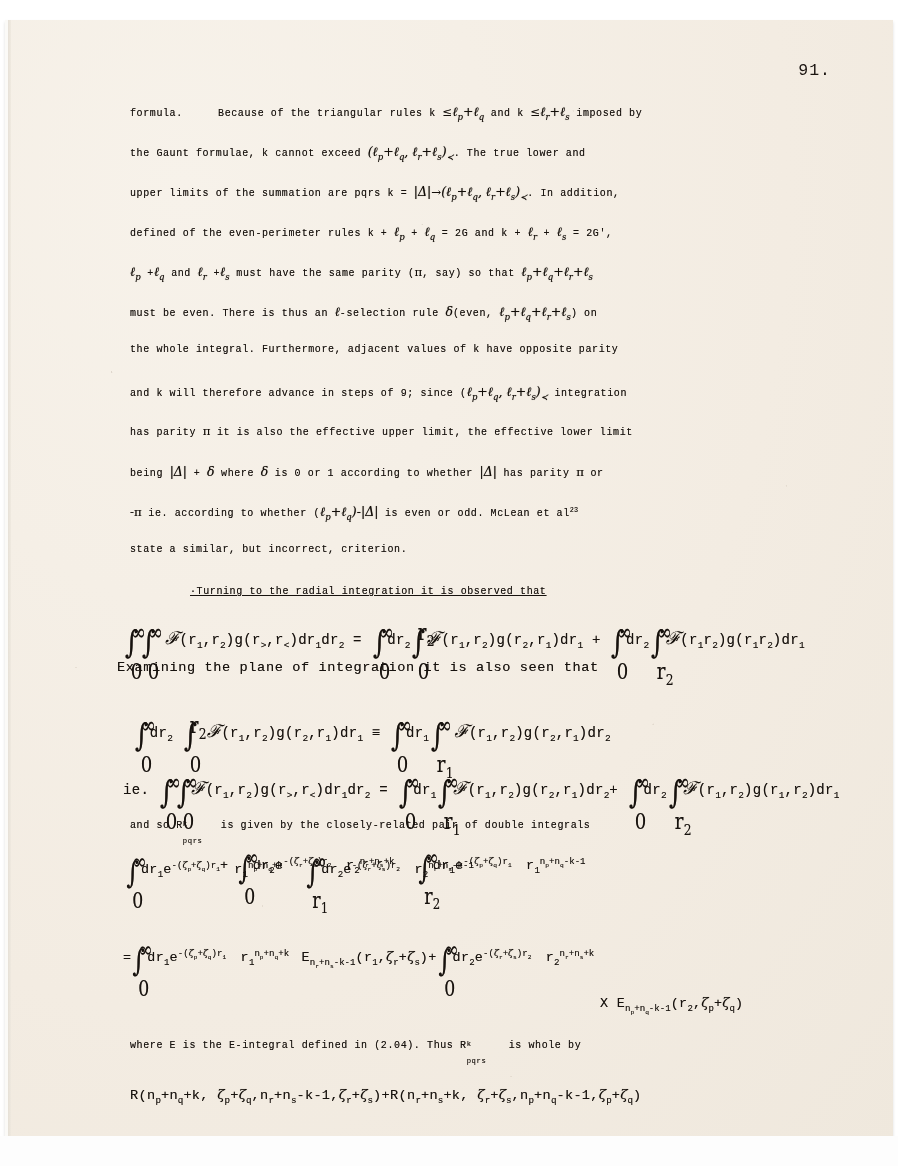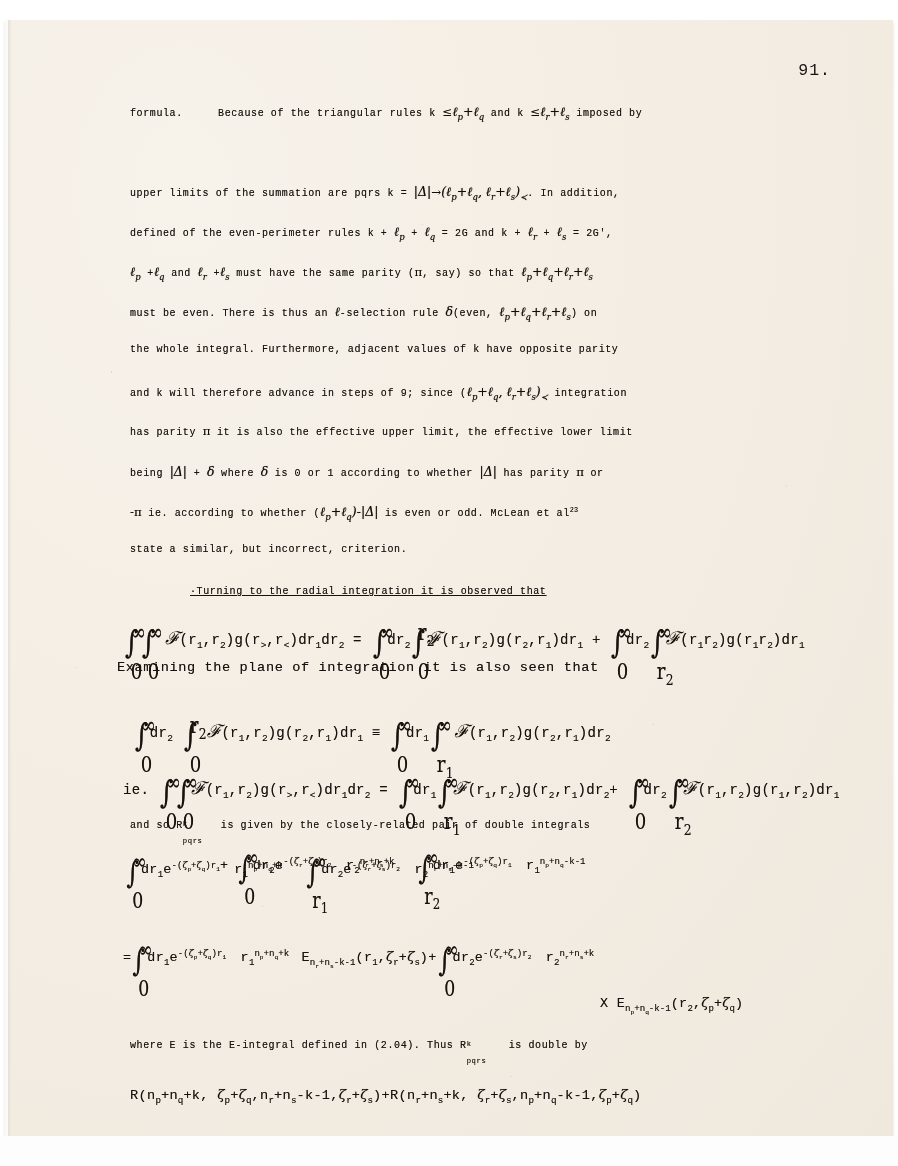--- a/index.html
+++ b/index.html
@@ -80,20 +80,24 @@
     <div class="typed" style="left:125px;top:84px;">
       <span>formula.</span>
       <span style="display:inline-block;width:22px"></span>
       <span>Because of the triangular rules k</span>
       <span class="hw-up">≤</span><span class="hw">ℓ<sub>p</sub></span><span class="hw">+ℓ<sub>q</sub></span>
       <span>and k</span>
       <span class="hw-up">≤</span><span class="hw">ℓ<sub>r</sub>+ℓ<sub>s</sub></span>
       <span>imposed by</span>
     </div>
 
+    <div class="typed" style="left:125px;top:124px;">
+      <span>the Gaunt formulae, k cannot exceed</span>
+      <span class="hw">(ℓ<sub>p</sub>+ℓ<sub>q</sub>, ℓ<sub>r</sub>+ℓ<sub>s</sub>)<sub>≺</sub></span><span>.   The true lower and</span>
+    </div>
 
     <div class="typed" style="left:125px;top:164px;">
       <span>upper limits of the summation are pqrs k =</span>
       <span class="hw">|Δ|</span><span class="hw-up">→</span><span class="hw">(ℓ<sub>p</sub>+ℓ<sub>q</sub>, ℓ<sub>r</sub>+ℓ<sub>s</sub>)<sub>≺</sub></span><span>.   In addition,</span>
     </div>
 
     <div class="typed" style="left:125px;top:204px;">
       <span>defined of the even-perimeter rules k +</span>
       <span class="hw">ℓ<sub>p</sub></span> <span>+</span> <span class="hw">ℓ<sub>q</sub></span>
       <span>= 2G and k +</span>
@@ -204,21 +208,21 @@
     </div>
 
     <div class="math" style="left:595px;top:975px;font-size:13.4px;">
       X E<sub>n<sub>p</sub>+n<sub>q</sub>-k-1</sub>(r<sub>2</sub>,<span class="hw" style="font-size:1em">ζ</span><sub>p</sub>+<span class="hw" style="font-size:1em">ζ</span><sub>q</sub>)
     </div>
 
     <div class="typed" style="left:125px;top:1020px;">
       <span>where E is the E-integral defined in (2.04).    Thus R</span><span style="position:relative;display:inline-block;width:0">
         <span style="position:absolute;top:-8px;left:0;font-size:.72em">k</span>
         <span style="position:absolute;top:9px;left:0;font-size:.72em">pqrs</span>
-      </span><span style="display:inline-block;width:42px"></span><span>is double by</span>
+      </span><span style="display:inline-block;width:42px"></span><span>is whole by</span>
     </div>
 
     <div class="math" style="left:125px;top:1066px;font-size:13.6px;">
       R(n<sub>p</sub>+n<sub>q</sub>+k,&nbsp;<span class="hw" style="font-size:1em">ζ</span><sub>p</sub>+<span class="hw" style="font-size:1em">ζ</span><sub>q</sub>,n<sub>r</sub>+n<sub>s</sub>-k-1,<span class="hw" style="font-size:1em">ζ</span><sub>r</sub>+<span class="hw" style="font-size:1em">ζ</span><sub>s</sub>)+R(n<sub>r</sub>+n<sub>s</sub>+k,&nbsp;<span class="hw" style="font-size:1em">ζ</span><sub>r</sub>+<span class="hw" style="font-size:1em">ζ</span><sub>s</sub>,n<sub>p</sub>+n<sub>q</sub>-k-1,<span class="hw" style="font-size:1em">ζ</span><sub>p</sub>+<span class="hw" style="font-size:1em">ζ</span><sub>q</sub>)
     </div>
 
     <div id="edge"></div>
   </div>
 
   <div id="below"></div>

